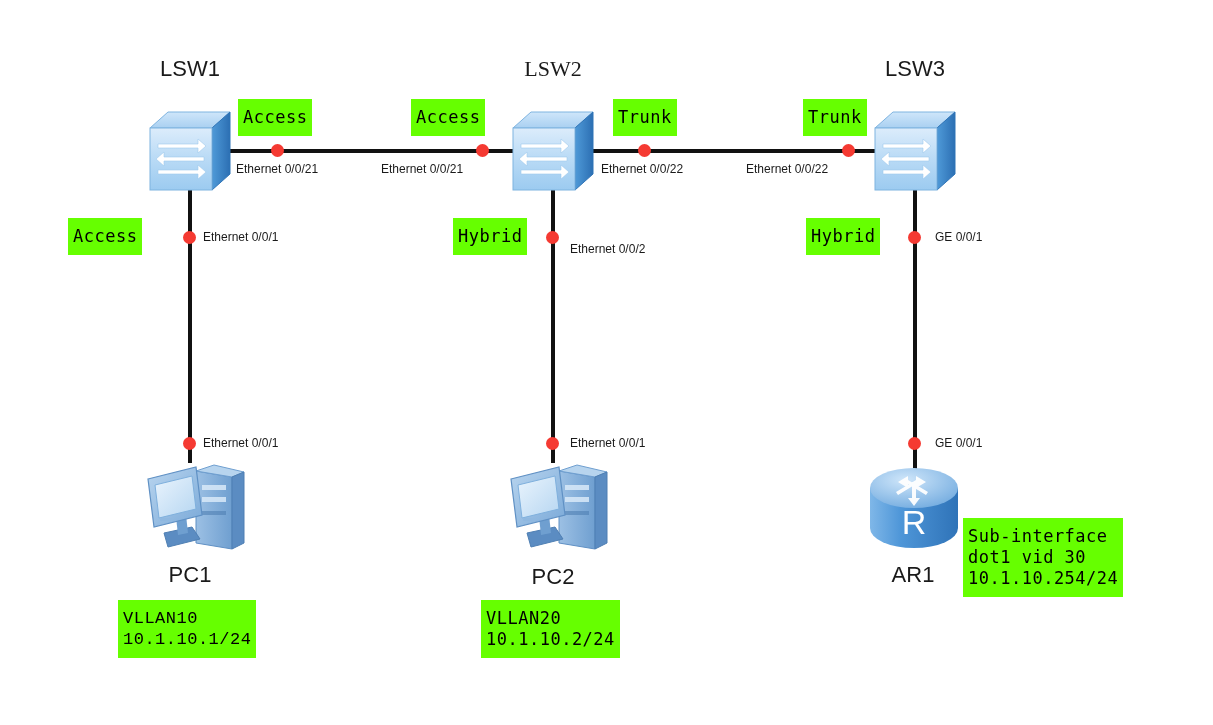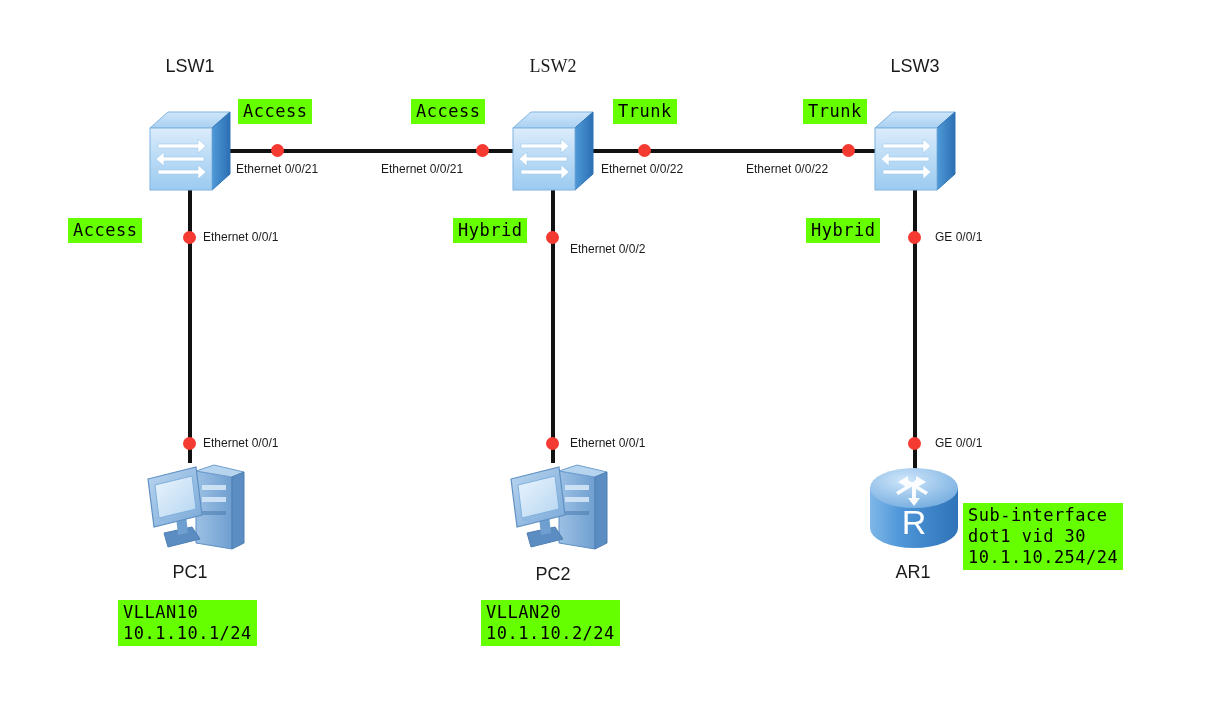--- a/index.html
+++ b/index.html
@@ -40,36 +40,36 @@
     position: absolute;
     font-family: "Liberation Sans", sans-serif;
     font-size: 12px;
     color: #1a1a1a;
     white-space: nowrap;
     line-height: 18px;
   }
   .node-name {
     position: absolute;
     font-family: "Liberation Sans", sans-serif;
-    font-size: 18px;
+    font-size: 22px;
     color: #1a1a1a;
     white-space: nowrap;
     text-align: center;
   }
   
   .tag {
     position: absolute;
     background: #66ff00;
     color: #000000;
     font-family: "DejaVu Sans Mono", monospace;
     font-size: 17px;
     line-height: 21px;
     letter-spacing: 0.5px;
     white-space: pre;
-    padding: 2px 5px;
+    padding: 8px 5px;
   }
   
   .device {
     position: absolute;
   }
   .device svg {
     display: block;
   }
 </style>
 </head>
@@ -245,21 +245,21 @@
 
   <div class="tag" style="left:238px; top:99px;">Access</div>
   <div class="tag" style="left:411px; top:99px;">Access</div>
   <div class="tag" style="left:613px; top:99px;">Trunk</div>
   <div class="tag" style="left:803px; top:99px;">Trunk</div>
 
   <div class="tag" style="left:68px; top:218px;">Access</div>
   <div class="tag" style="left:453px; top:218px;">Hybrid</div>
   <div class="tag" style="left:806px; top:218px;">Hybrid</div>
 
-  <div class="tag" style="left:118px; top:600px;">VLLAN10
+  <div class="tag" style="left:118px; top:600px;font-family:Liberation Mono, monospace;">VLLAN10
 10.1.10.1/24</div>
   <div class="tag" style="left:481px; top:600px;">VLLAN20
 10.1.10.2/24</div>
-  <div class="tag" style="left:963px; top:503px;">Sub-interface
+  <div class="tag" style="left:963px; top:518px;">Sub-interface
 dot1 vid 30
 10.1.10.254/24</div>
 
 </div>
 
 </body></html>

